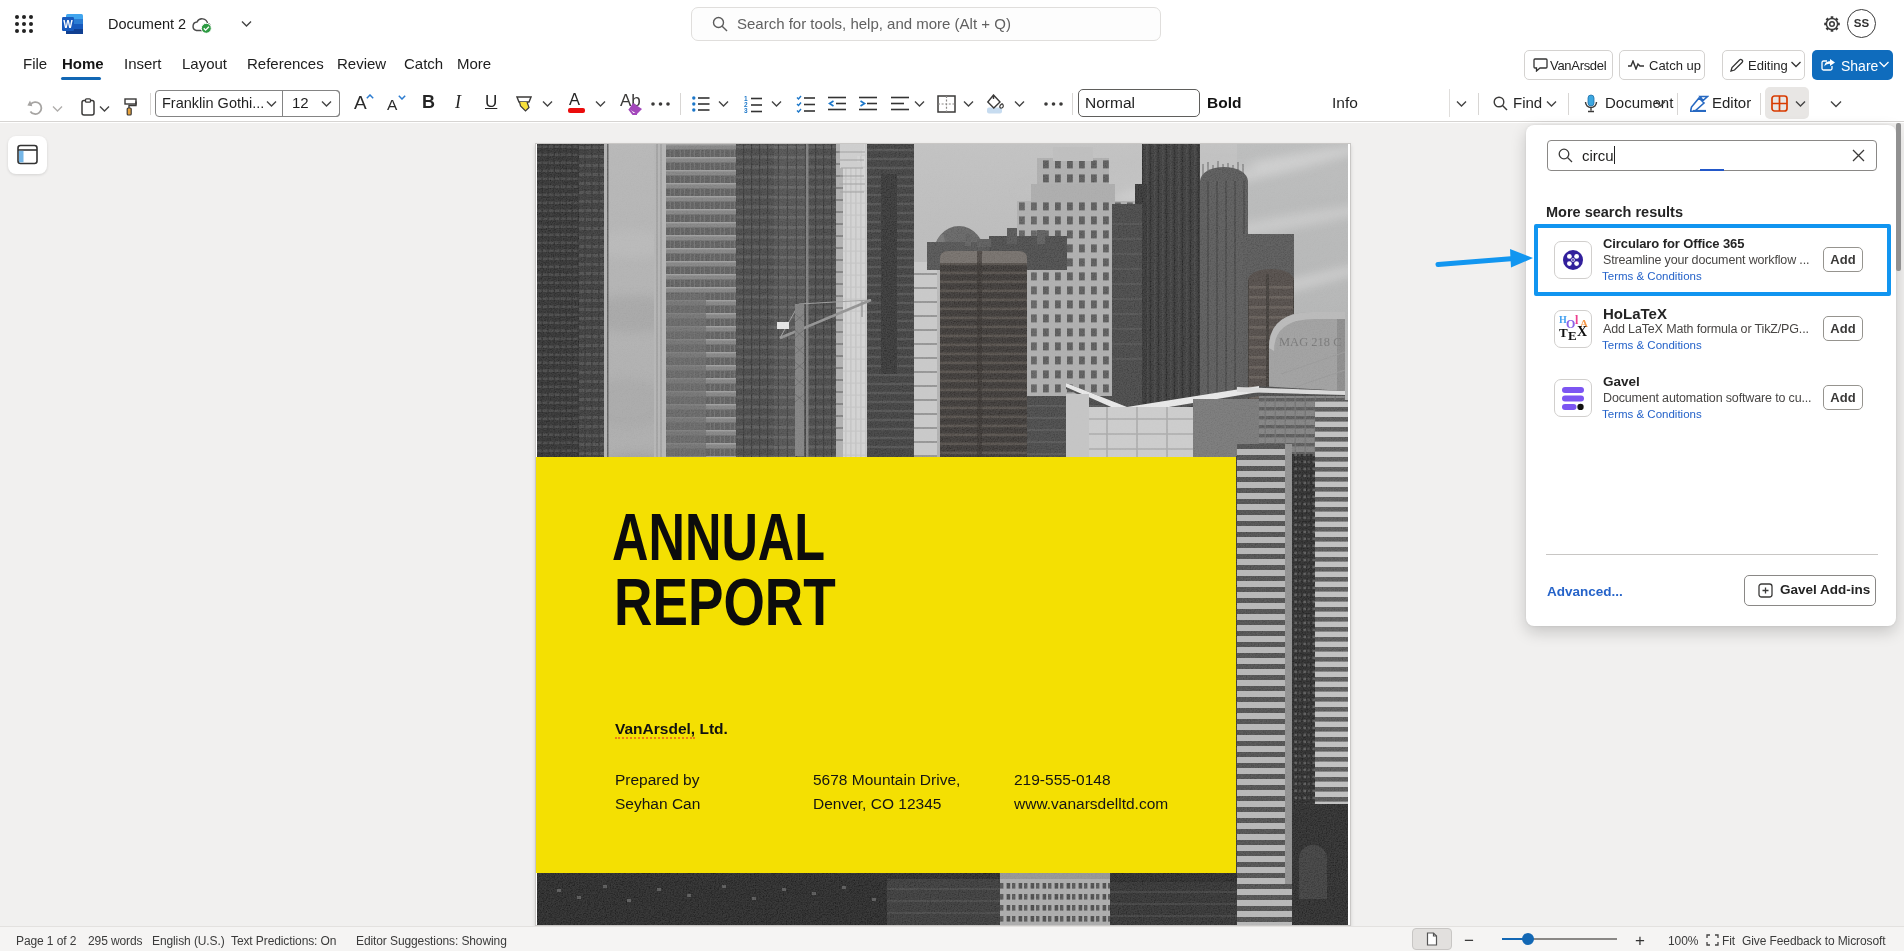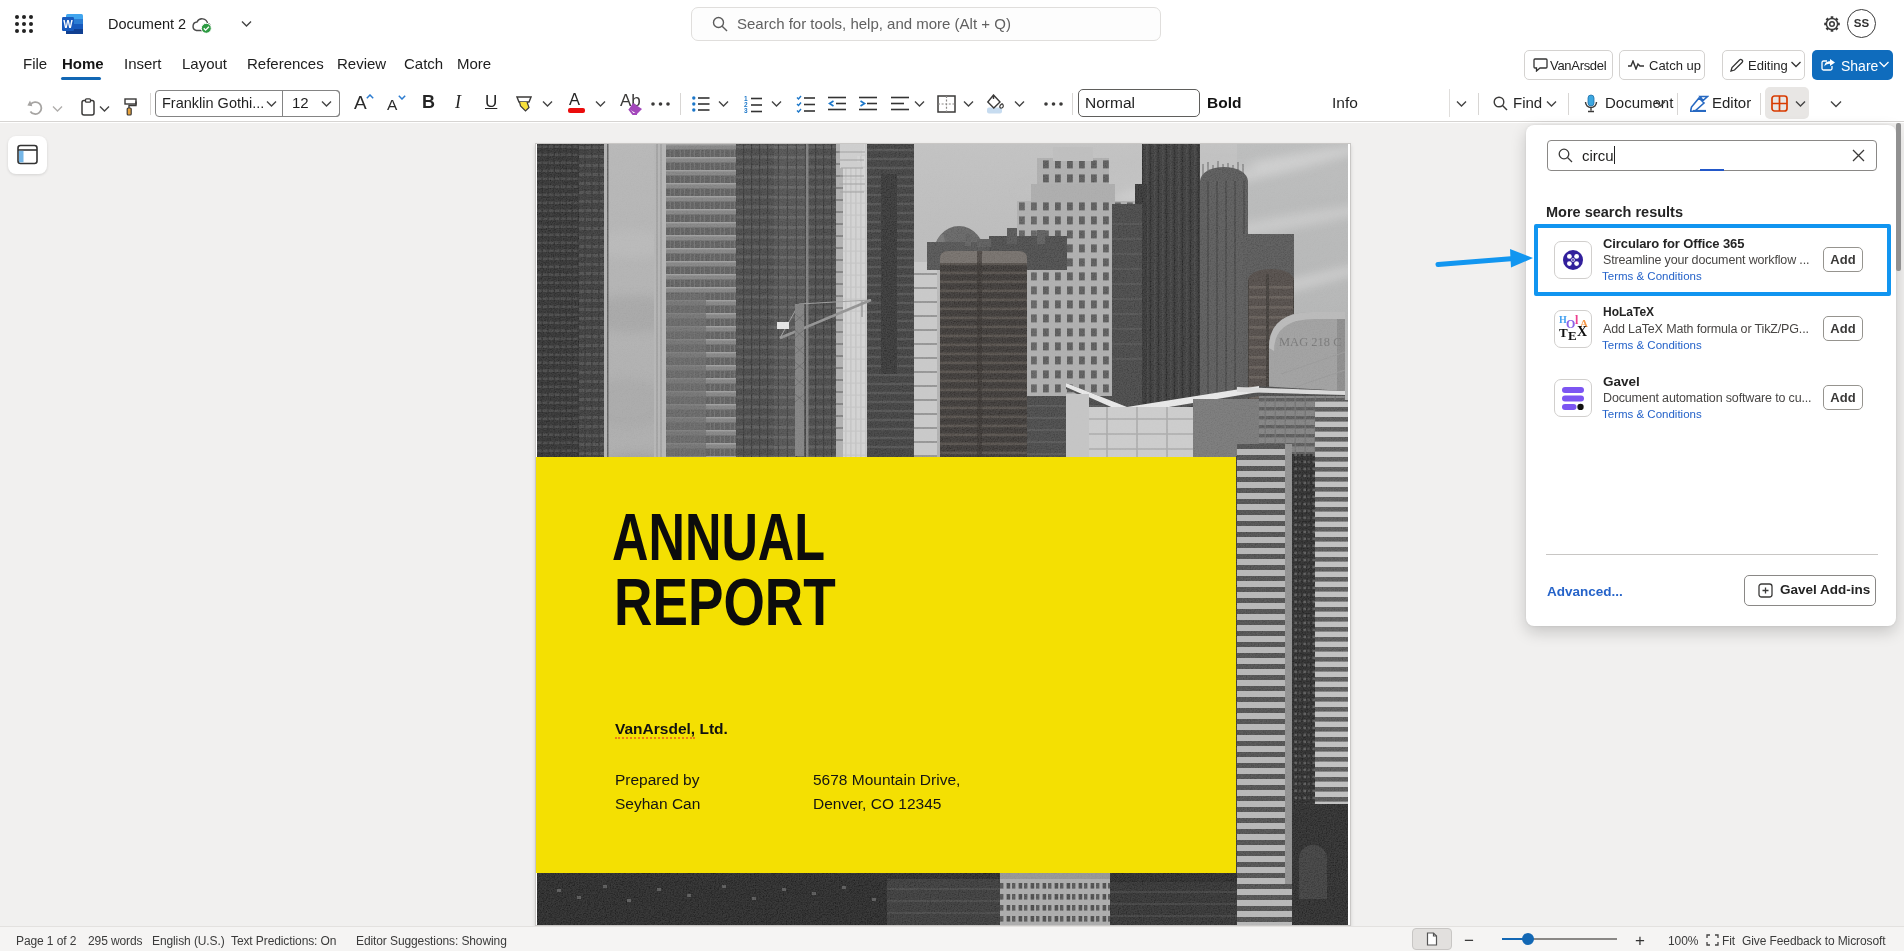--- a/index.html
+++ b/index.html
@@ -616,20 +616,21 @@
   </svg>
 
   <div class="abs" style="left:0px;top:313px;width:700px;height:416px;background:#f4e002;"></div>
   <div class="abs" style="left:74px;top:360.5px;font-size:66px;font-weight:bold;color:#0c0c0c;line-height:65.6px;">
     <div style="transform:scaleX(0.765);transform-origin:0 0;margin-left:1.5px;">ANNUAL</div>
     <div style="transform:scaleX(0.806);transform-origin:0 0;margin-left:4px;">REPORT</div>
   </div>
   <div class="abs" style="left:79px;top:576px;font-size:15.5px;font-weight:bold;color:#111;"><span style="border-bottom:2px dotted rgba(225,60,40,0.6);">VanArsdel,</span> Ltd.</div>
   <div class="abs" style="left:79px;top:624px;font-size:15.5px;color:#141414;line-height:24px;">Prepared by<br>Seyhan Can</div>
   <div class="abs" style="left:277px;top:624px;font-size:15.5px;color:#141414;line-height:24px;">5678 Mountain Drive,<br>Denver, CO 12345</div>
+  <div class="abs" style="left:478px;top:624px;font-size:15.5px;color:#141414;line-height:24px;">219-555-0148<br>www.vanarsdelltd.com</div>
   </div>
 
   <div id="panel" class="abs" style="left:1526px;top:2px;width:370px;height:501px;background:#fff;border-radius:8px;box-shadow:0 6px 16px rgba(0,0,0,0.18),0 0 3px rgba(0,0,0,0.08);">
 
     <div class="abs" style="left:21px;top:15px;width:330px;height:31px;border:1px solid #8a8886;border-radius:4px;"></div>
     <svg class="abs" style="left:32px;top:23px" width="15" height="15" viewBox="0 0 15 15">
         <circle cx="6" cy="6" r="4.8" fill="none" stroke="#3b3a39" stroke-width="1.3"></circle>
         <path d="M9.5 9.5 L14 14" stroke="#3b3a39" stroke-width="1.3"></path>
       </svg>
     <div class="abs" style="left:56px;top:22px;font-size:15px;color:#1b1a19;">circu</div>
@@ -663,21 +664,21 @@
     <div class="abs" style="left:28px;top:185px;width:38px;height:38px;border:1px solid #d1cfcd;border-radius:7px;"></div>
     <div class="abs" style="left:32px;top:189px;width:32px;height:30px;font-family:'Liberation Serif',serif;">
       <span class="abs" style="left:1px;top:0px;font-size:10px;font-weight:bold;color:#42a0f0;">H</span>
         <span class="abs" style="left:8px;top:3px;font-size:12px;font-weight:bold;color:#8a63e8;">O</span>
         <span class="abs" style="left:17px;top:-1px;font-size:12px;font-weight:bold;color:#ee3f8e;">l</span>
         <span class="abs" style="left:22px;top:3px;font-size:11px;font-weight:bold;color:#f79a4b;">A</span>
       <span class="abs" style="left:1px;top:11px;font-size:13px;font-weight:bold;color:#111;">T</span>
         <span class="abs" style="left:10px;top:14px;font-size:13px;font-weight:bold;color:#111;">E</span>
         <span class="abs" style="left:19px;top:10px;font-size:14px;font-weight:bold;color:#111;">X</span>
     </div>
-    <div class="abs" style="left:77px;top:180px;font-size:12px;font-weight:bold;color:#242424;text-align:center;">HoLaTeX</div>
+    <div class="abs" style="left:77px;top:180px;font-size:15px;font-weight:bold;color:#242424;text-align:center;">HoLaTeX</div>
     <div class="abs" style="left:77px;top:197px;font-size:12.5px;letter-spacing:-0.15px;color:#484644;">Add LaTeX Math formula or TikZ/PG...</div>
     <div class="abs" style="left:76px;top:214px;font-size:11.5px;color:#2563c9;">Terms &amp; Conditions</div>
     <div class="abs" style="left:297px;top:191px;width:40px;height:25px;border:1px solid #96948f;border-radius:5px;text-align:center;line-height:23px;font-size:13px;font-weight:bold;color:#3b3a39;">Add</div>
 
     <div class="abs" style="left:28px;top:254px;width:38px;height:38px;border:1px solid #d1cfcd;border-radius:7px;"></div>
     <svg class="abs" style="left:35px;top:261px" width="24" height="24" viewBox="0 0 24 24">
       <g fill="#7c55f2">
           <rect x="1" y="1" width="22" height="6" rx="3"></rect>
           <rect x="1" y="9.5" width="22" height="6" rx="3"></rect>
           <rect x="1" y="18" width="14.5" height="6" rx="3"></rect>

